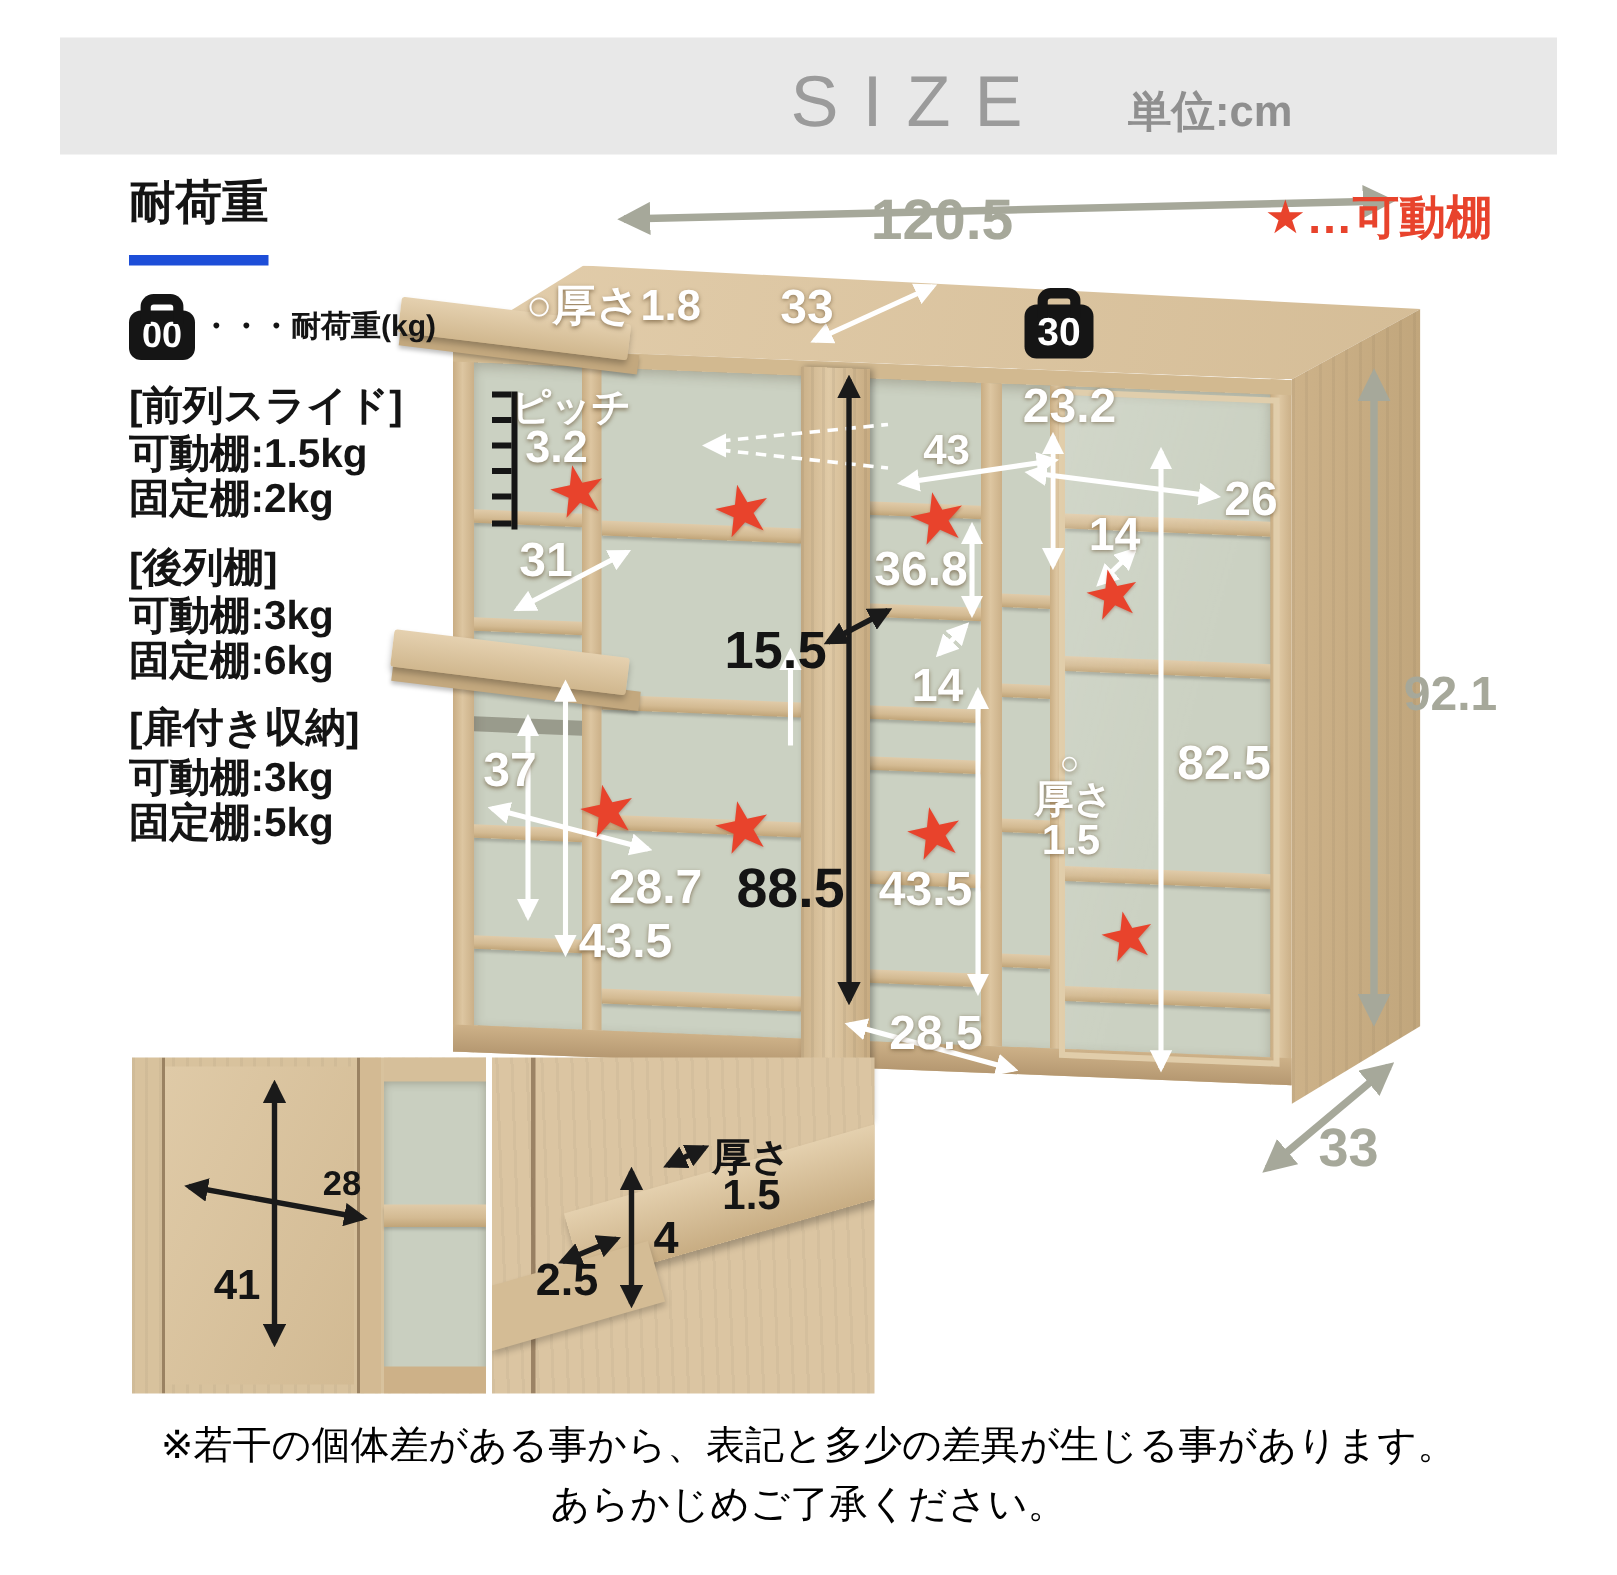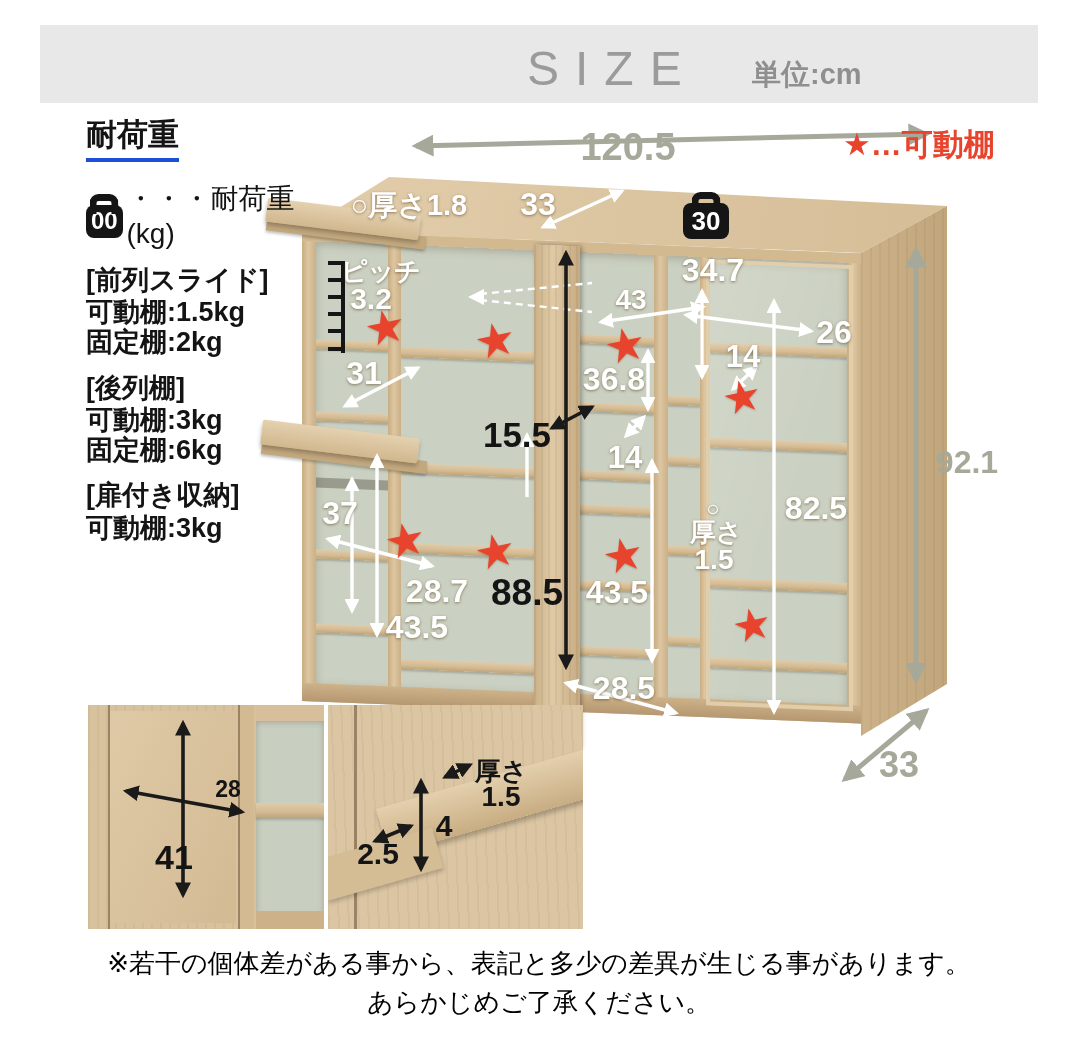--- a/index.html
+++ b/index.html
@@ -5,24 +5,24 @@
   html,body{margin:0;padding:0;background:#fff;}
   .page{position:relative;width:1078px;height:1050px;background:#fff;overflow:hidden;
         font-family:"Liberation Sans","DejaVu Sans",sans-serif;}
   
   .hdr{position:absolute;left:40px;top:25px;width:998px;height:78px;background:#e8e8e8;}
   .hdr-title{position:absolute;left:487px;top:16px;font-size:48px;letter-spacing:16px;
              color:#9b9b9b;font-weight:400;}
   .hdr-unit{position:absolute;left:712px;top:30px;font-size:29px;color:#8f8f8f;font-weight:700;}
   
   .load-panel{position:absolute;left:86px;top:114px;width:220px;z-index:50;color:#141414;}
-  .load-heading{display:inline-block;font-size:31px;font-weight:700;border-bottom:4px solid #1d4ed8;
-                padding-bottom:2px;}
+  .load-heading{display:inline-block;font-size:31px;font-weight:700;border-bottom:7px solid #1d4ed8;
+                padding-bottom:14px;}
   .load-legend{margin-top:18px;display:flex;align-items:center;gap:4px;}
-  .load-desc{font-size:28px;font-weight:400;}
+  .load-desc{font-size:20px;font-weight:700;}
   .load-group{margin-top:15px;font-size:27px;font-weight:700;line-height:1.12;}
   .g-name{margin-bottom:2px;}
   
   .kb{position:relative;background:#151515;border-radius:8px;display:flex;align-items:center;
       justify-content:center;color:#fff;font-weight:700;}
   .kb::before{content:"";position:absolute;top:-11px;left:50%;transform:translateX(-50%);
       width:15px;height:13px;border:7px solid #151515;border-bottom:none;border-radius:9px 9px 0 0;}
   .kb-inline{width:44px;height:33px;font-size:24px;margin-top:12px;}
   .kb-30{position:absolute;left:683px;top:203px;width:46px;height:36px;font-size:26px;z-index:45;}
   
@@ -102,20 +102,21 @@
       <div>固定棚:2kg</div>
     </div>
     <div class="load-group">
       <div class="g-name">[後列棚]</div>
       <div>可動棚:3kg</div>
       <div>固定棚:6kg</div>
     </div>
     <div class="load-group">
       <div class="g-name">[扉付き収納]</div>
       <div>可動棚:3kg</div>
+      <div>固定棚:5kg</div>
     </div>
   </div>
 
   <div class="star-legend">★…可動棚</div>
 
   <div class="top-face"></div>
   <div class="side-face"></div>
 
   <div class="front-face">
     <div class="ff back" style="left:14px;top:10px;width:531px;height:442px;"></div>
@@ -248,21 +249,21 @@
   <span class="star" style="left:405px;top:540px;font-size:46px;">★</span>
   <span class="star" style="left:495px;top:551px;font-size:46px;">★</span>
   <span class="star" style="left:623px;top:555px;font-size:46px;">★</span>
   <span class="star" style="left:752px;top:625px;font-size:44px;">★</span>
 
   <span class="lbl lg" style="left:628px;top:147px;font-size:38px;">120.5</span>
   <span class="lbl lg" style="left:967px;top:462px;font-size:32px;">92.1</span>
   <span class="lbl lg" style="left:899px;top:765px;font-size:36px;">33</span>
   <span class="lbl lw" style="left:409px;top:205px;font-size:29px;">○厚さ1.8</span>
   <span class="lbl lw" style="left:538px;top:204px;font-size:32px;">33</span>
-  <span class="lbl lw" style="left:713px;top:270px;font-size:32px;">34.7</span>
+  <span class="lbl lw" style="left:713px;top:270px;font-size:32px;">23.2</span>
   <span class="lbl lw" style="left:834px;top:332px;font-size:32px;">26</span>
   <span class="lbl lw" style="left:743px;top:356px;font-size:31px;">14</span>
   <span class="lbl lw" style="left:631px;top:300px;font-size:28px;">43</span>
   <span class="lbl lw" style="left:614px;top:379px;font-size:32px;">36.8</span>
   <span class="lbl lw" style="left:625px;top:457px;font-size:31px;">14</span>
   <span class="lbl lw" style="left:381px;top:271px;font-size:26px;">ピッチ</span>
   <span class="lbl lw" style="left:371px;top:299px;font-size:30px;">3.2</span>
   <span class="lbl lw" style="left:364px;top:373px;font-size:32px;">31</span>
   <span class="lbl lk" style="left:517px;top:434px;font-size:35px;">15.5</span>
   <span class="lbl lw" style="left:340px;top:513px;font-size:32px;">37</span>
@@ -270,21 +271,21 @@
   <span class="lbl lw" style="left:417px;top:627px;font-size:32px;">43.5</span>
   <span class="lbl lk" style="left:527px;top:592px;font-size:37px;">88.5</span>
   <span class="lbl lw" style="left:617px;top:592px;font-size:32px;">43.5</span>
   <span class="lbl lw" style="left:624px;top:688px;font-size:32px;">28.5</span>
   <span class="lbl lw" style="left:816px;top:508px;font-size:32px;">82.5</span>
   <span class="lbl lw" style="left:713px;top:509px;font-size:22px;">○</span>
   <span class="lbl lw" style="left:716px;top:532px;font-size:26px;">厚さ</span>
   <span class="lbl lw" style="left:714px;top:560px;font-size:28px;">1.5</span>
 
   <span class="lbl lk" style="left:228px;top:789px;font-size:23px;">28</span>
-  <span class="lbl lk" style="left:158px;top:857px;font-size:34px;margin-left:16px;">41</span>
+  <span class="lbl lk" style="left:158px;top:857px;font-size:28px;">41</span>
   <span class="lbl lk" style="left:501px;top:771px;font-size:26px;">厚さ</span>
   <span class="lbl lk" style="left:501px;top:797px;font-size:28px;">1.5</span>
   <span class="lbl lk" style="left:444px;top:826px;font-size:30px;">4</span>
   <span class="lbl lk" style="left:378px;top:854px;font-size:30px;">2.5</span>
 
   <div class="disc" style="top:946px;">※若干の個体差がある事から、表記と多少の差異が生じる事があります。</div>
   <div class="disc" style="top:985px;">あらかじめご了承ください。</div>
 
 </div>
 

